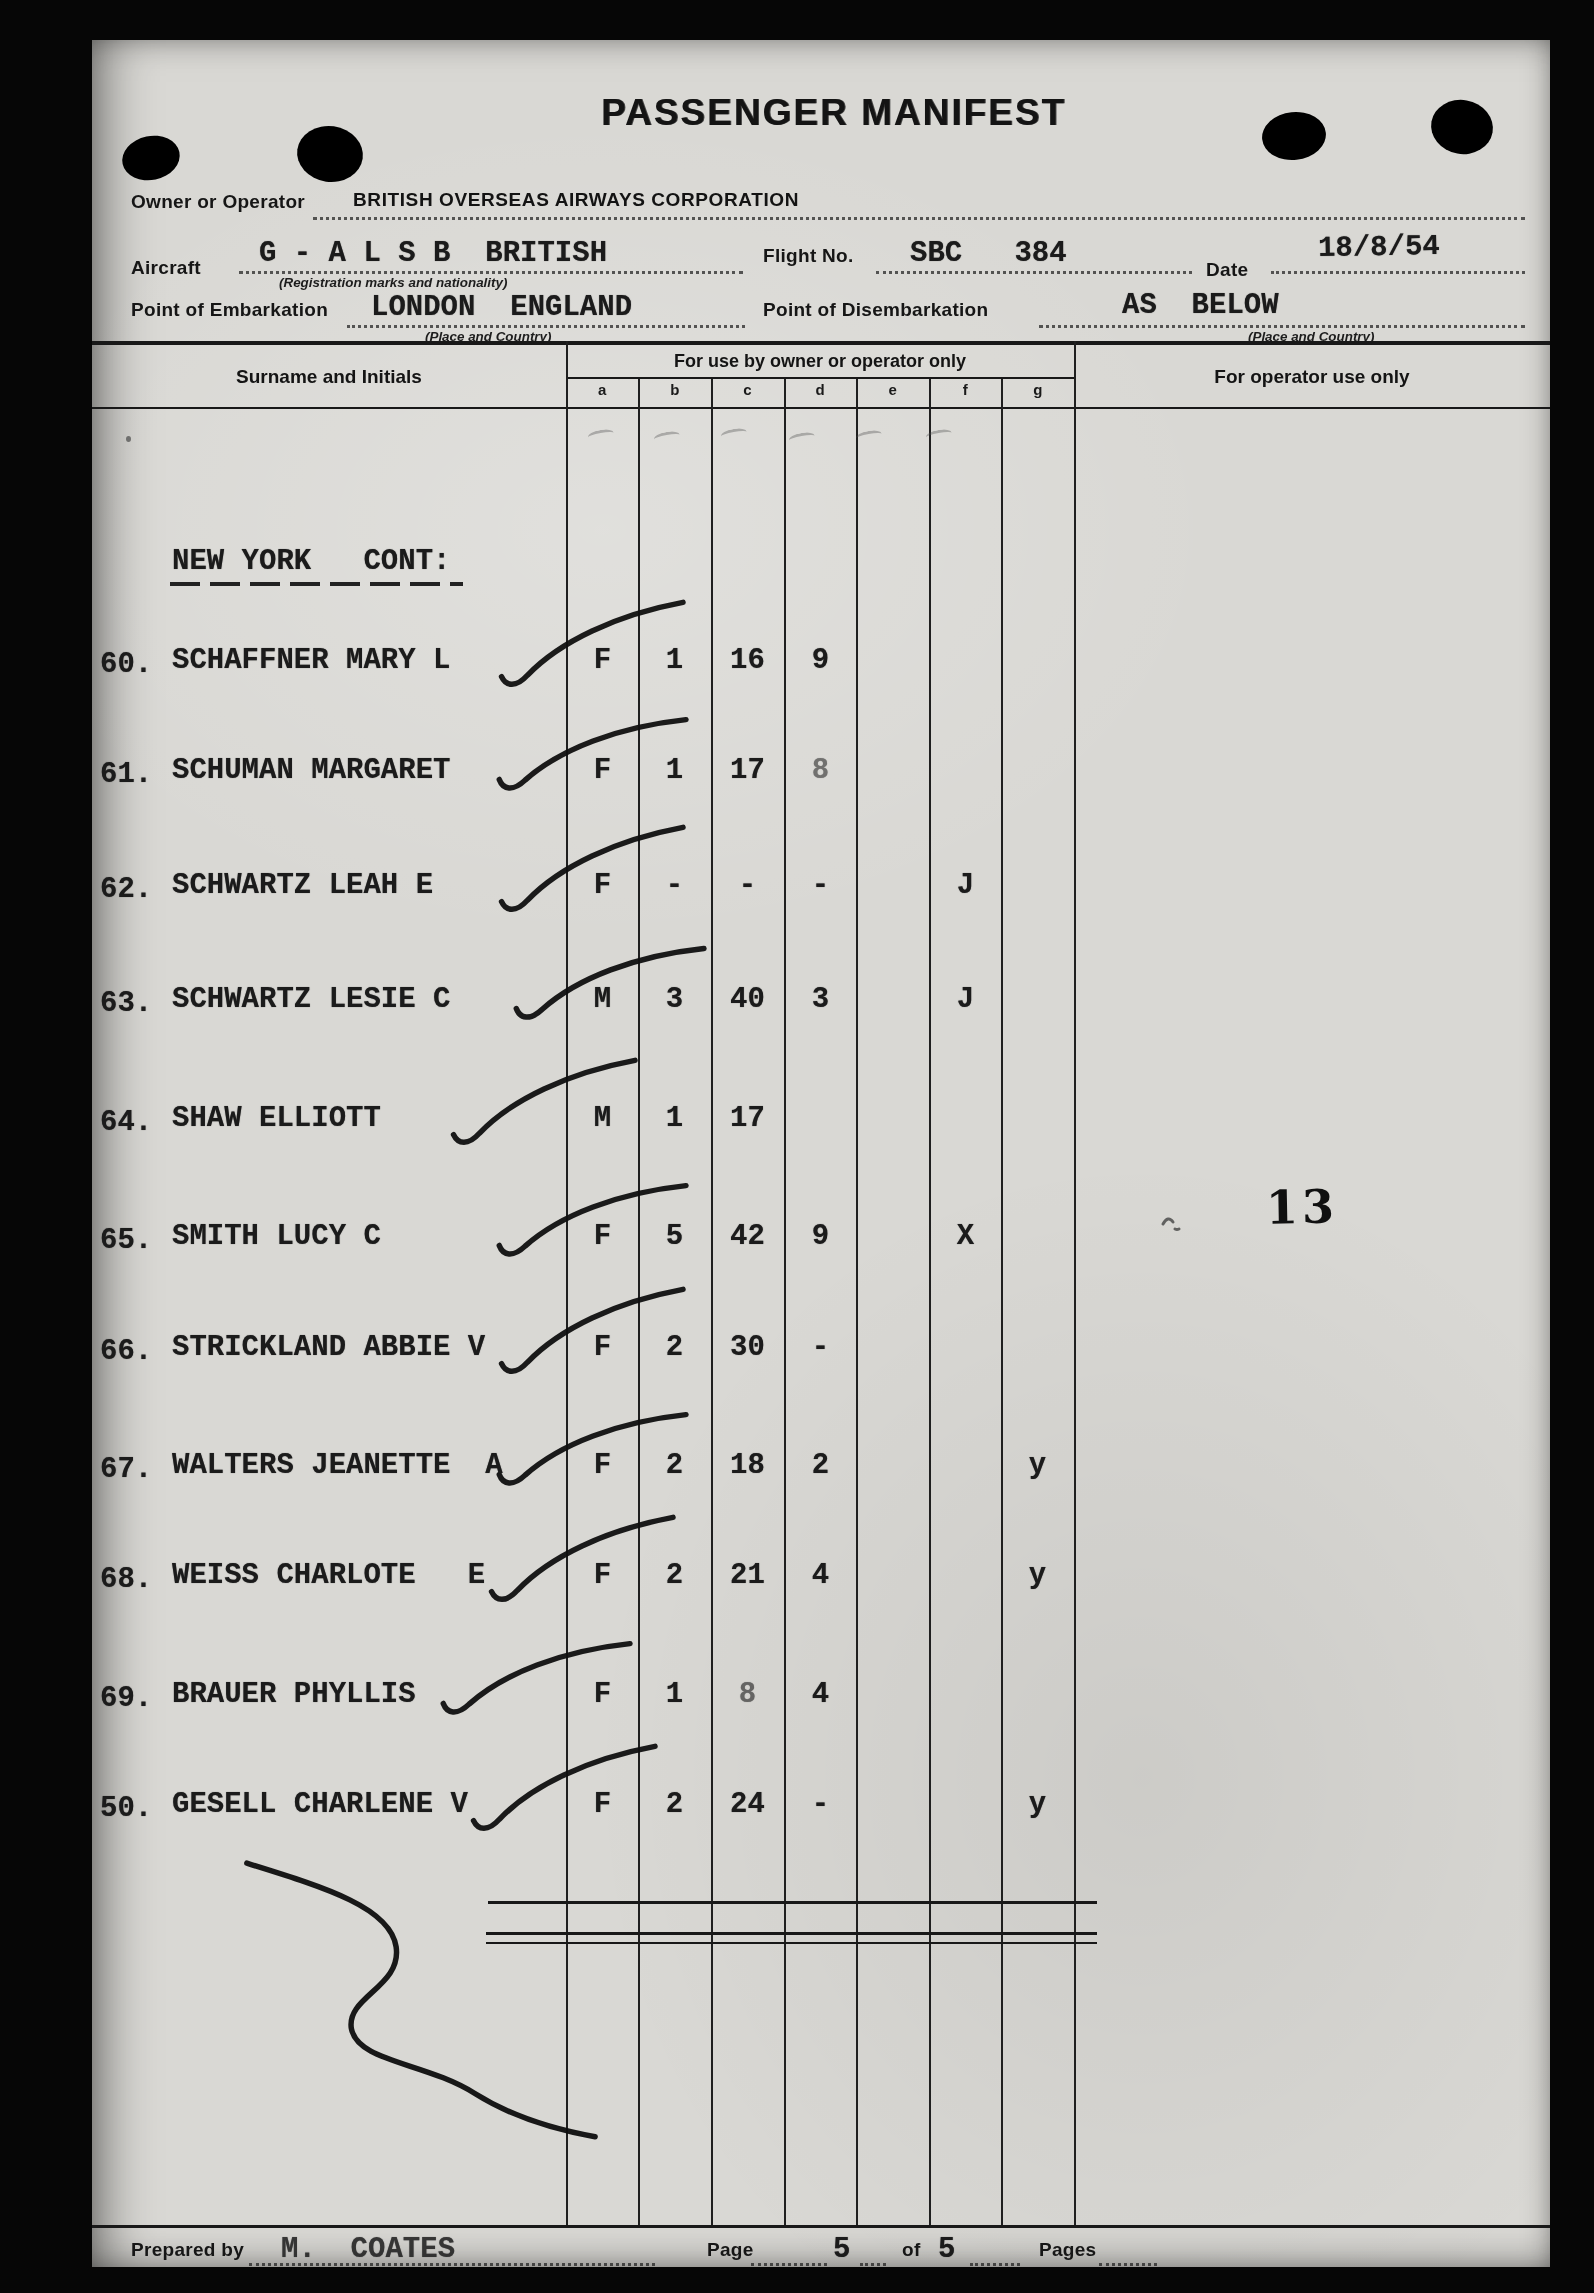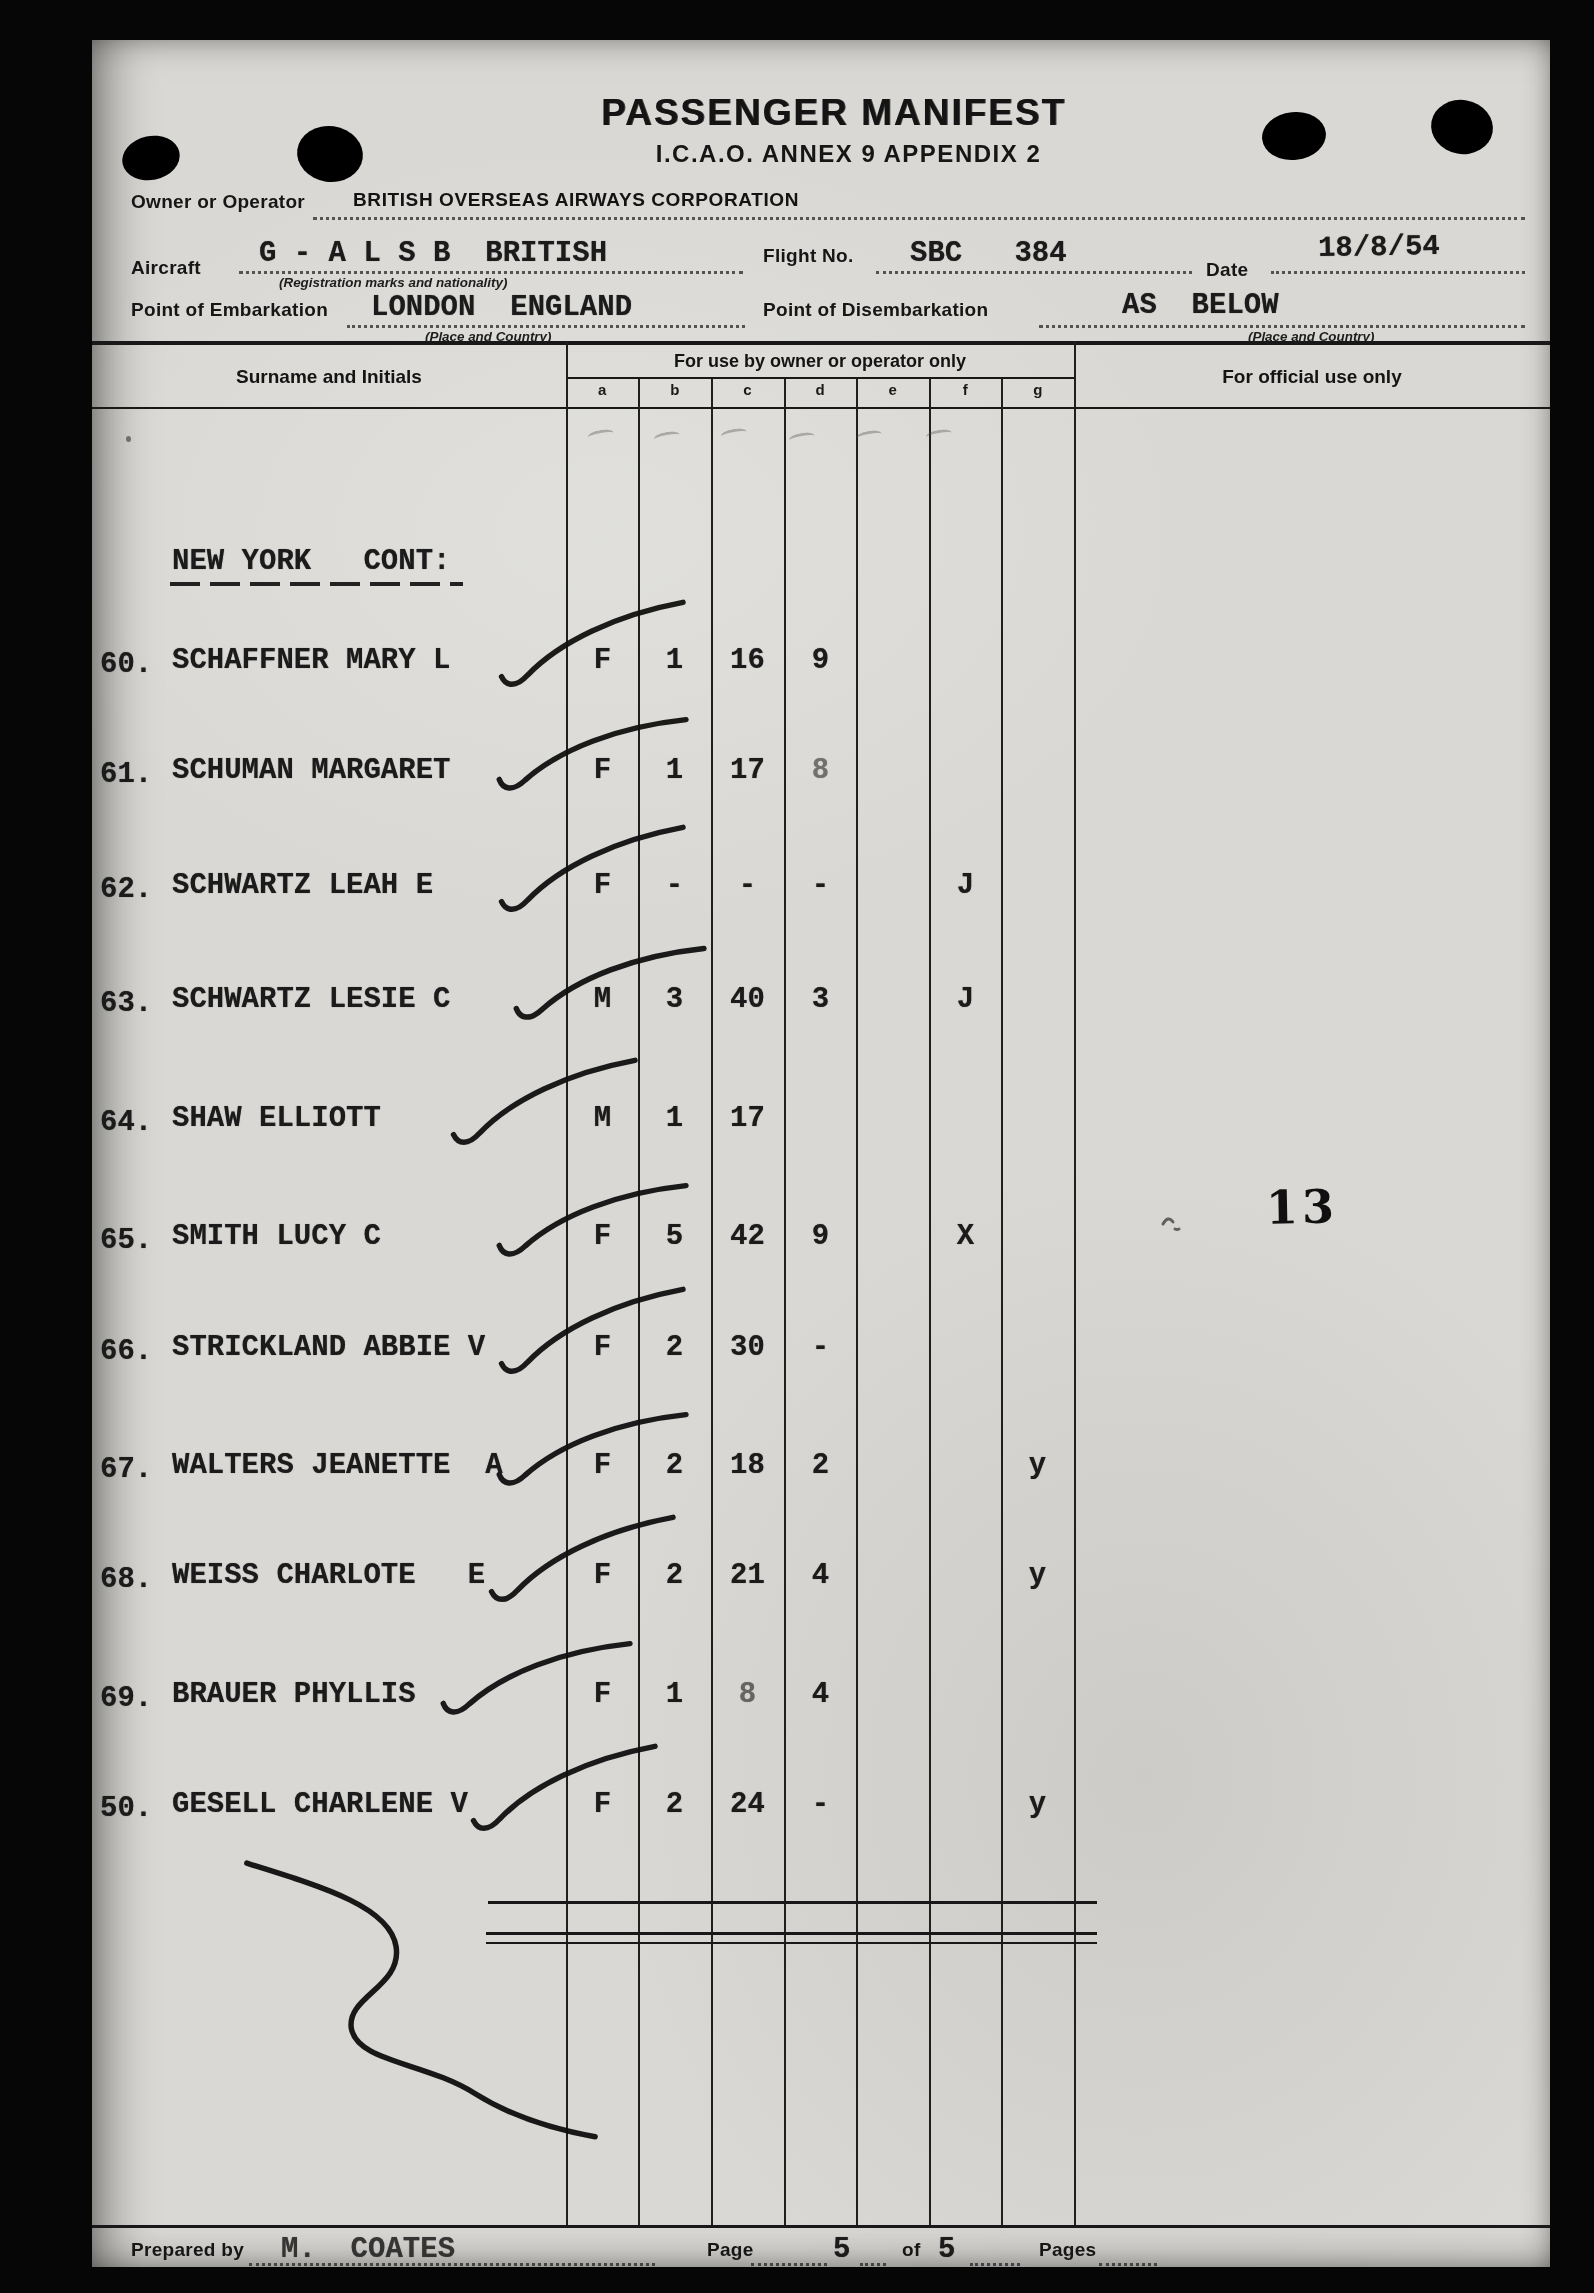--- a/index.html
+++ b/index.html
@@ -60,21 +60,20 @@
 
 <div class="canvas">
   <div class="page">
 
     <div class="hole" style="left:30px;top:96px;width:58px;height:44px;transform:rotate(-12deg)"></div>
     <div class="hole" style="left:205px;top:86px;width:66px;height:56px;transform:rotate(8deg)"></div>
     <div class="hole" style="left:1170px;top:72px;width:64px;height:48px;transform:rotate(-6deg)"></div>
     <div class="hole" style="left:1339px;top:60px;width:62px;height:54px;transform:rotate(10deg)"></div>
 
     <div class="title">PASSENGER MANIFEST</div>
-    <div class="subtitle">I.C.A.O. ANNEX 9 APPENDIX 2</div>
 
     <span class="abs lbl" style="left:27px;top:151px">Owner or Operator</span>
     <div class="dot" style="left:221px;top:177px;width:1212px"></div>
     <span class="abs printval" style="left:261px;top:149px">BRITISH OVERSEAS AIRWAYS CORPORATION</span>
 
     <span class="abs lbl" style="left:27px;top:217px">Aircraft</span>
     <div class="dot" style="left:147px;top:231px;width:504px"></div>
     <span class="abs typed" style="left:167px;top:197px">G - A L S B  BRITISH</span>
     <span class="abs sub" style="left:187px;top:235px">(Registration marks and nationality)</span>
 
@@ -95,21 +94,21 @@
     <div class="dot" style="left:947px;top:285px;width:486px"></div>
     <span class="abs typed" style="left:1030px;top:249px">AS  BELOW</span>
     <span class="abs sub" style="left:1156px;top:289px">(Place and Country)</span>
 
     <div class="hline" style="left:0;top:301px;width:1458px;height:4px"></div>
     <div class="hline" style="left:474px;top:337px;width:508px;height:2px"></div>
     <div class="hline" style="left:0;top:367px;width:1458px;height:2px"></div>
 
     <div class="hdr" style="left:0;top:326px;width:474px;font-size:19px">Surname and Initials</div>
     <div class="hdr" style="left:474px;top:311px;width:508px;font-size:18px">For use by owner or operator only</div>
-    <div class="hdr" style="left:982px;top:326px;width:476px;font-size:19px">For official use only</div>
+    <div class="hdr" style="left:982px;top:326px;width:476px;font-size:19px">For operator use only</div>
 
     <div class="subcols">
       <span>a</span>
       <span>b</span>
       <span>c</span>
       <span>d</span>
       <span>e</span>
       <span>f</span>
       <span>g</span>
     </div>

